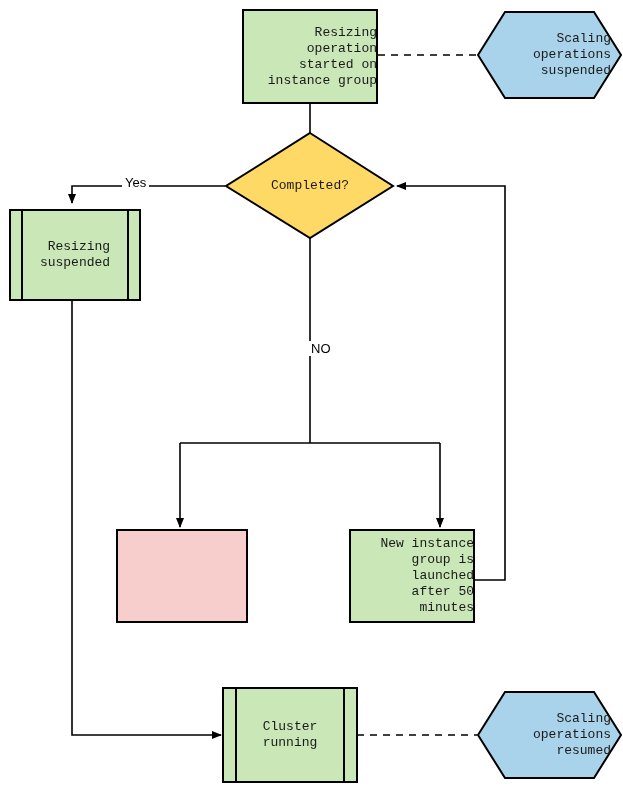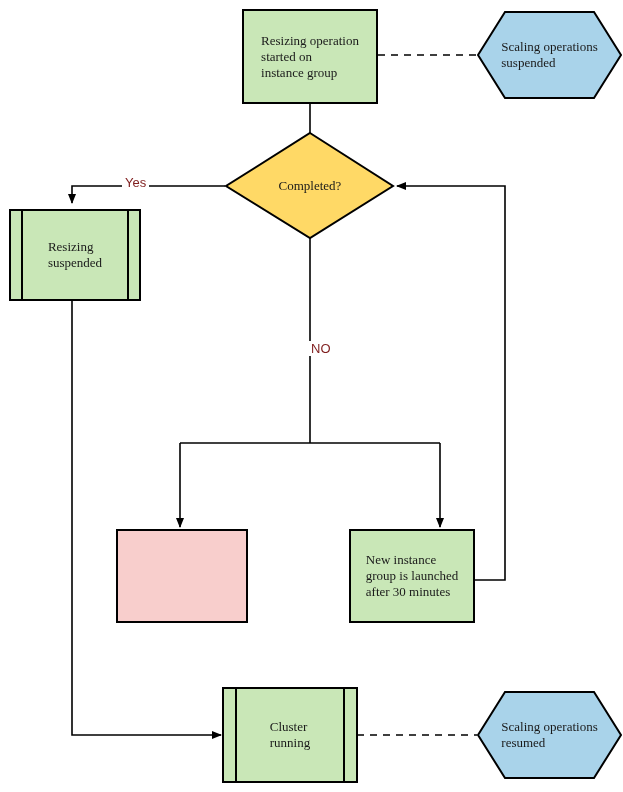--- a/index.html
+++ b/index.html
@@ -23,35 +23,35 @@
     top: 0;
     left: 0;
     width: 623px;
     height: 792px;
   }
   .node-label {
     position: absolute;
     display: flex;
     align-items: center;
     justify-content: center;
-    text-align: left;
-    font-family: Liberation Serif, serif;
+    text-align: right;
+    font-family: Liberation Mono, monospace;
     font-size: 13px;
     line-height: 16px;
     color: #1a1a1a;
     white-space: pre-line;
     pointer-events: none;
     box-sizing: border-box;
   }
   .edge-label {
     position: absolute;
     font-family: "Liberation Sans", sans-serif;
     font-size: 13px;
     line-height: 15px;
-    color: #7f1d1d;
+    color: #000000;
     background: #ffffff;
     padding: 0 3px;
     white-space: nowrap;
   }
 </style>
 </head>
 <body>
 
 <div id="canvas">
 
@@ -122,21 +122,21 @@
 suspended</div>
 
   <div class="node-label" style="left:240px; top:133px; width:140px; height:105px;">Completed?</div>
 
   <div class="node-label" style="left:22px; top:210px; width:106px; height:90px;">Resizing
 suspended</div>
 
 
   <div class="node-label" style="left:350px; top:530px; width:124px; height:92px;">New instance
 group is launched
-after 30 minutes</div>
+after 50 minutes</div>
 
   <div class="node-label" style="left:236px; top:688px; width:108px; height:94px;border-radius:15px;">Cluster
 running</div>
 
   <div class="node-label" style="left:488px; top:692px; width:123px; height:86px;">Scaling operations
 resumed</div>
 
   <div class="edge-label" style="left:122px; top:175px;">Yes</div>
 
   <div class="edge-label" style="left:295px; top:341px;margin-left:13px;">NO</div>

